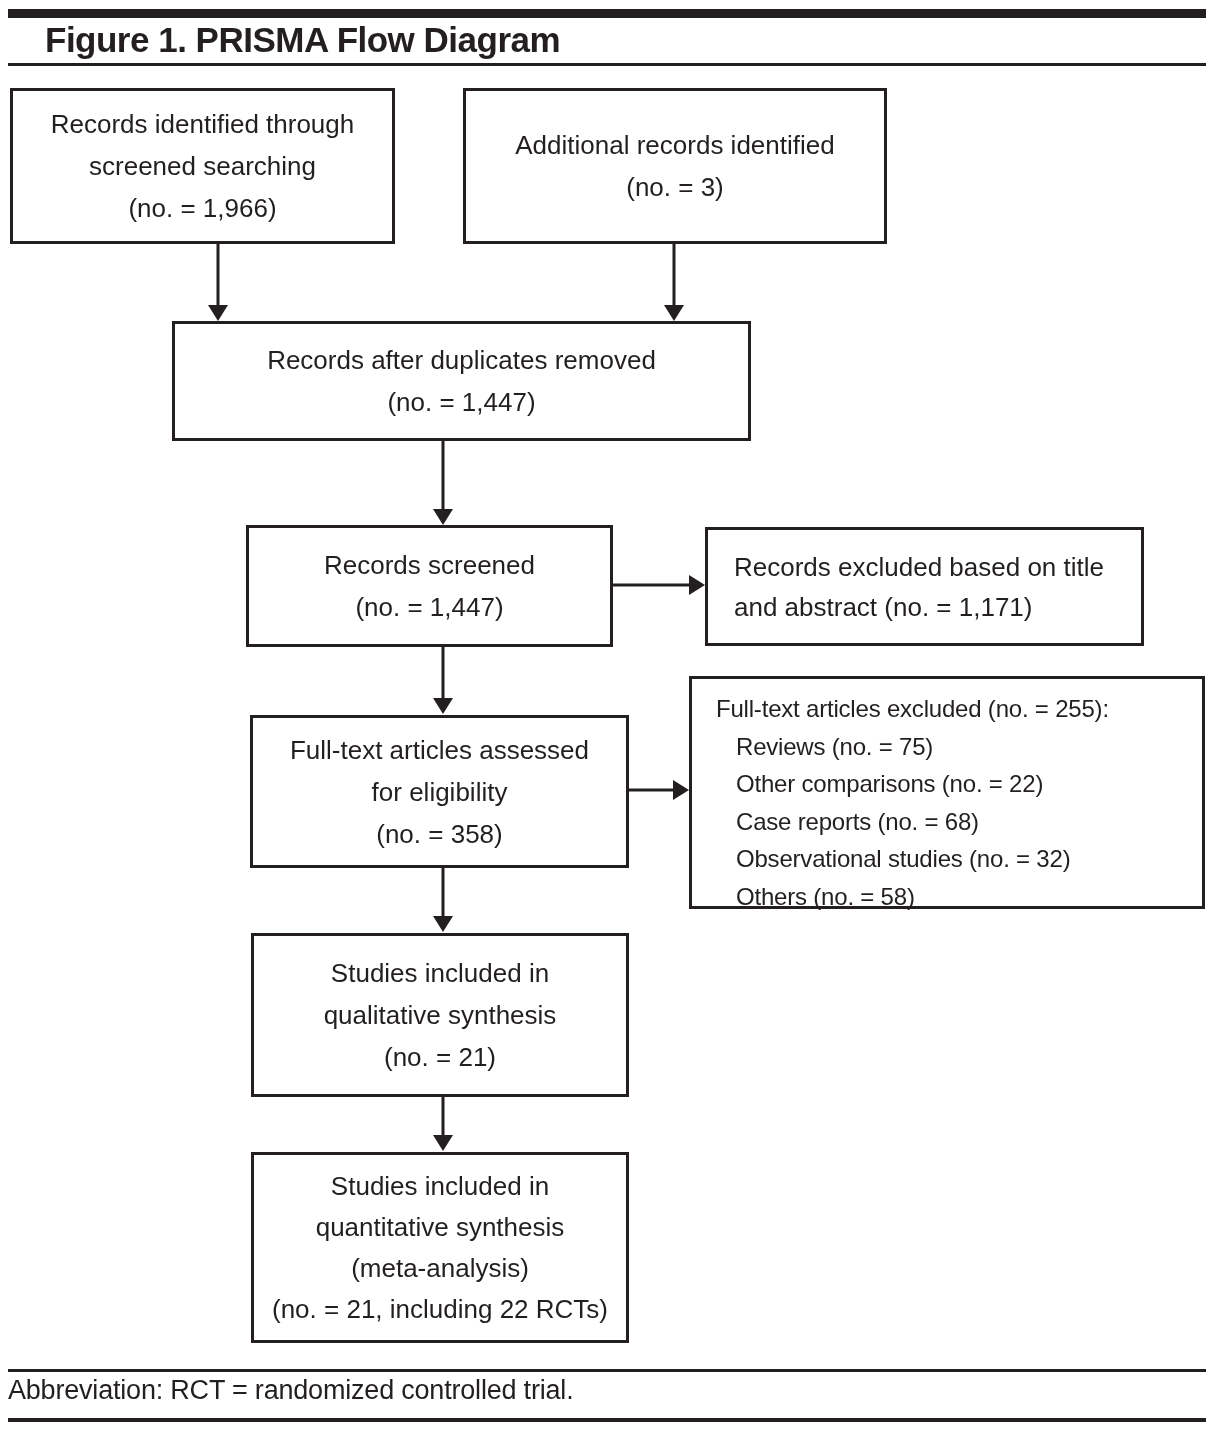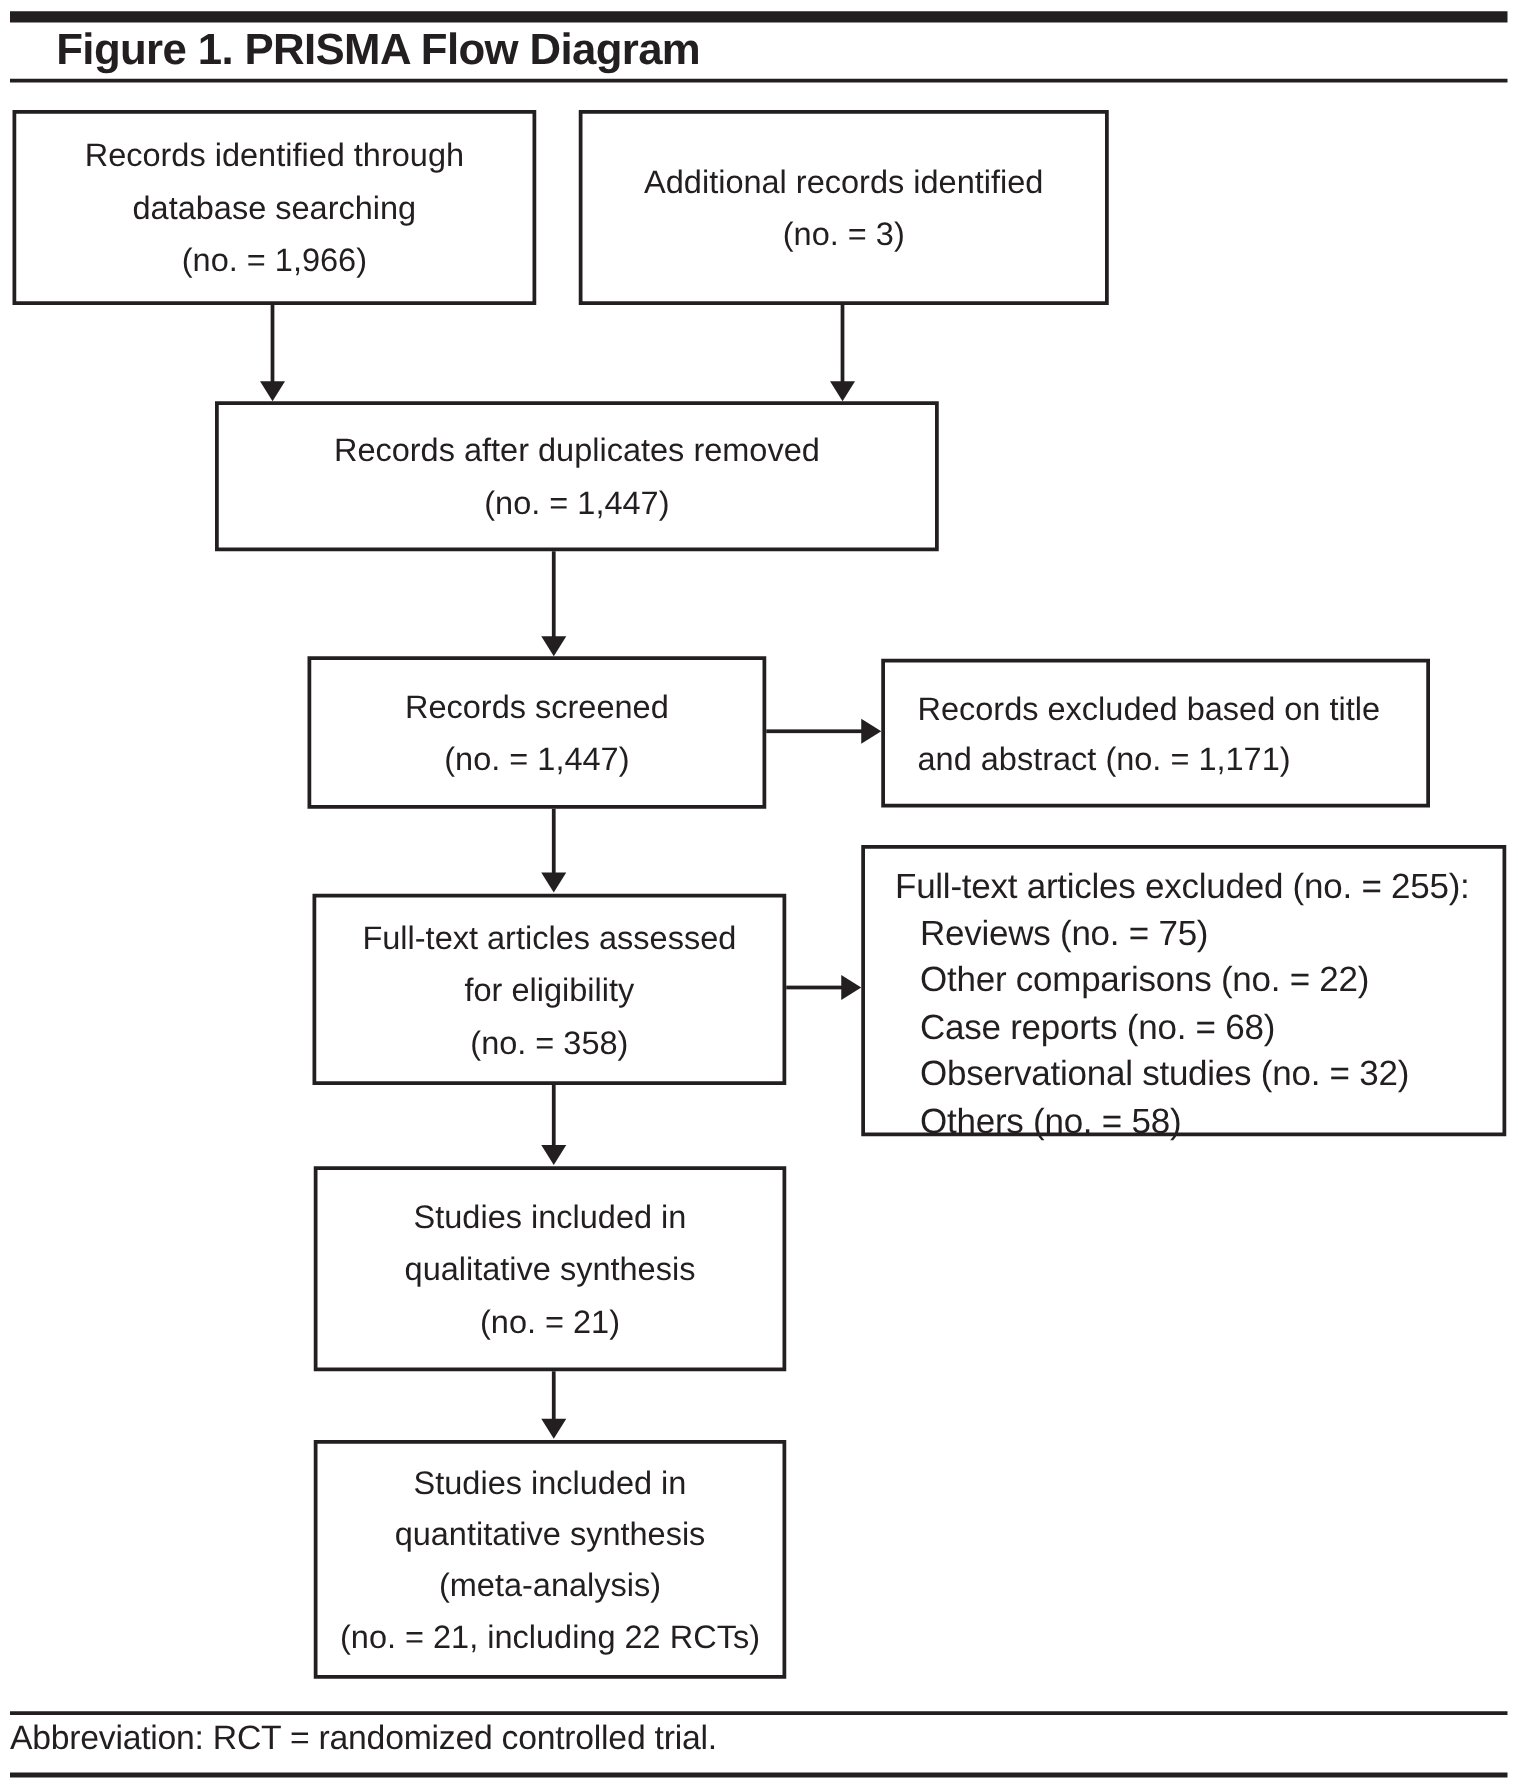--- a/index.html
+++ b/index.html
@@ -47,21 +47,21 @@
   }
   .node.left-align{
     align-items:flex-start;
     text-align:left;
     line-height:40px;
   }
   .node.list{
     justify-content:flex-start;
     align-items:flex-start;
     text-align:left;
-    font-size:28px;
+    font-size:24px;
     line-height:37.5px;
     letter-spacing:-0.2px;
     padding:11px 8px 0 24px;
   }
   .node.list .sub{
     padding-left:20px;
   }
   .arrow-v{position:absolute;}
   .arrow-v .shaft{
     position:absolute; left:50%; transform:translateX(-50%);
@@ -97,23 +97,23 @@
 </style>
 </head>
 <body>
 
 <div class="page">
 
   <div class="rule" style="left:8px;top:9px;width:1198px;height:9px;"></div>
   <div class="figure-title">Figure 1. PRISMA Flow Diagram</div>
   <div class="rule" style="left:8px;top:63px;width:1198px;height:3px;"></div>
 
-  <div class="node" style="left:10px;top:88px;width:419px;height:156px;">
+  <div class="node" style="left:10px;top:88px;width:385px;height:156px;">
     <div>Records identified through</div>
-    <div>database searching</div>
+    <div>screened searching</div>
     <div>(no. = 1,966)</div>
   </div>
   <div class="node" style="left:463px;top:88px;width:424px;height:156px;">
     <div>Additional records identified</div>
     <div>(no. = 3)</div>
   </div>
 
   <div class="arrow-v" style="left:208px;top:244px;width:20px;height:77px;">
     <div class="shaft"></div>
       <div class="head"></div>

